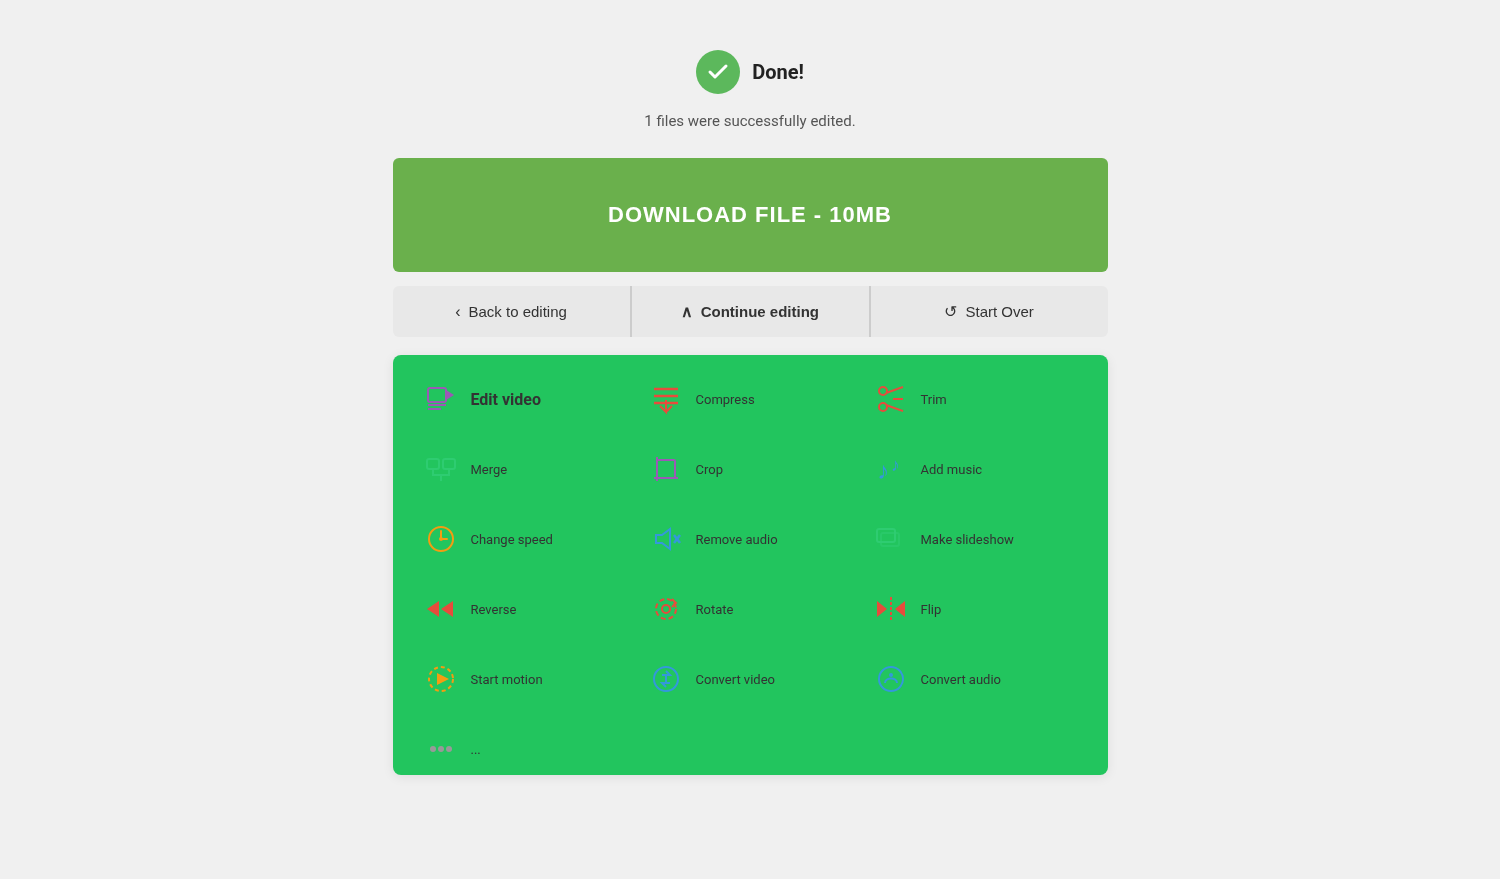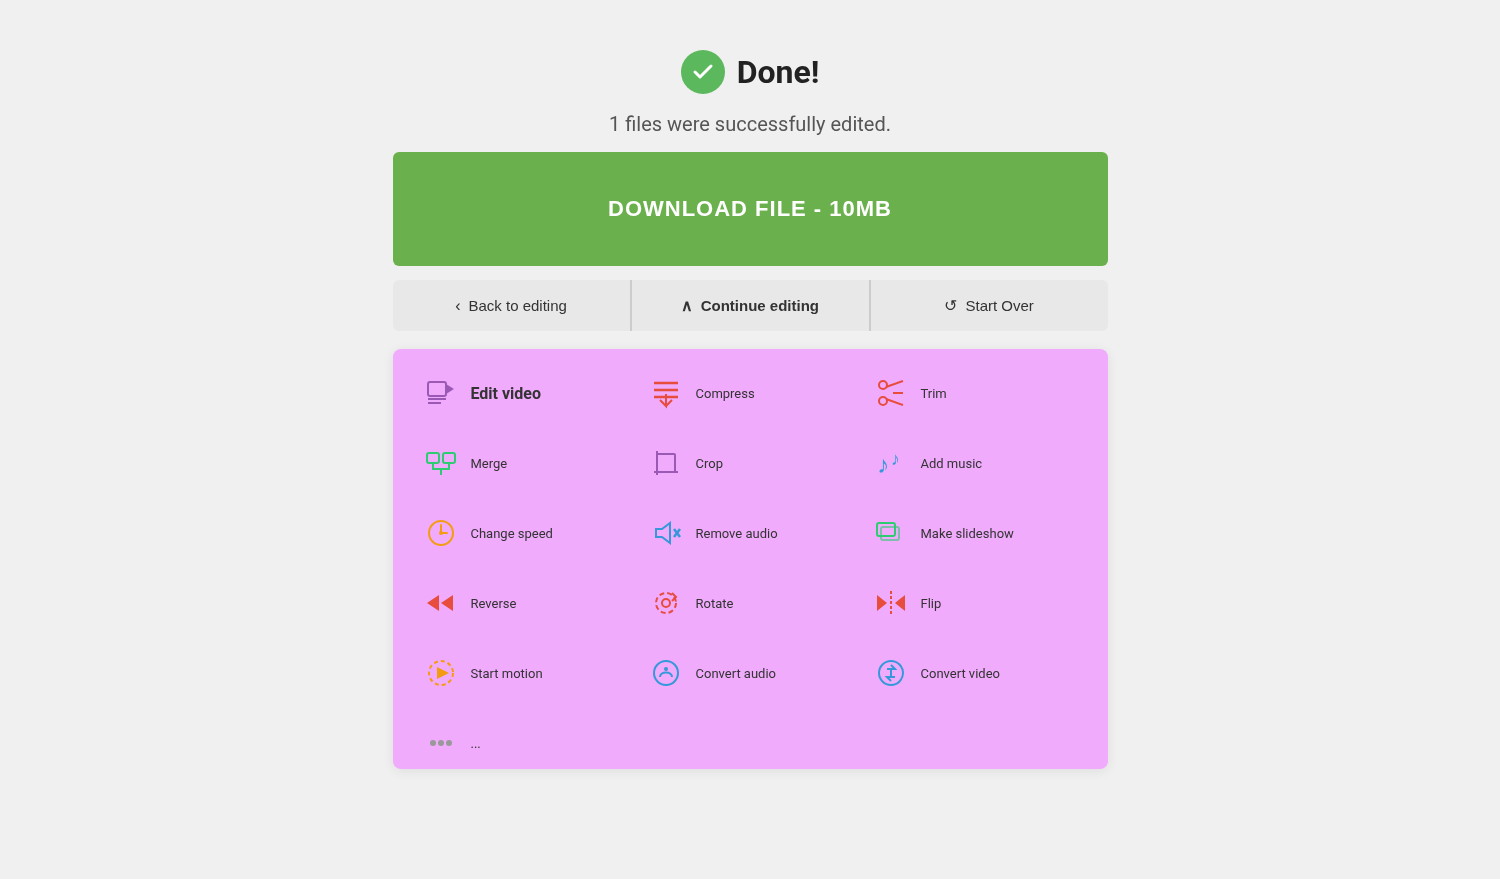--- a/index.html
+++ b/index.html
@@ -26,29 +26,29 @@
       border-radius: 50%;
       display: flex;
       align-items: center;
       justify-content: center;
     }
     .check-circle svg {
       width: 24px;
       height: 24px;
     }
     .done-title {
-      font-size: 32px;
+      font-size: 20px;
       font-weight: 700;
       color: #222;
       text-align: right;
     }
     .subtitle {
-      font-size: 20px;
+      font-size: 15px;
       color: #555;
-      margin-bottom: 16px;
+      margin-bottom: 28px;
       text-align: right;
     }
     .download-btn {
       width: 715px;
       max-width: 100%;
       background: #6ab04c;
       color: #fff;
       font-size: 22px;
       font-weight: 700;
       letter-spacing: 1px;
@@ -83,21 +83,21 @@
       border-radius: 0;
     }
     .action-btn:first-child { border-radius: 6px 0 0 6px; border-right: 1px solid #ccc; }
     .action-btn:last-child { border-radius: 0 6px 6px 0; border-left: 1px solid #ccc; }
     .action-btn.middle { border-left: 1px solid #ccc; border-right: 1px solid #ccc; }
     .action-btn .btn-icon { font-size: 16px; }
     .action-btn.continue { font-weight: 700; }
     .tools-panel {
       width: 715px;
       max-width: 100%;
-      background: #f0abfc;
+      background: #22c55e;
       border-radius: 8px;
       box-shadow: 0 2px 12px rgba(0,0,0,0.08);
       overflow: hidden;
       position: relative;
     }
     .tools-scroll {
       overflow-y: scroll;
       max-height: 420px;
       padding: 10px 20px 10px 20px;
     }
@@ -309,42 +309,42 @@
             <polygon points="12,10 24,16 12,22" fill="#f39c12"></polygon>
           </svg>
         </div>
         <span class="tool-label">Start motion</span>
       </div>
 
       <div class="tool-item">
         <div class="tool-icon">
           <svg width="32" height="32" viewBox="0 0 32 32" fill="none">
             <circle cx="16" cy="16" r="12" stroke="#3498db" stroke-width="2" fill="none"></circle>
-            <path d="M10 20 C10 14 22 14 22 20" stroke="#3498db" stroke-width="2" fill="none"></path>
-            <circle cx="16" cy="12" r="2" fill="#3498db"></circle>
-          </svg>
-        </div>
-        <span class="tool-label">Convert audio</span>
-      </div>
-
-      <div class="tool-item">
-        <div class="tool-icon">
-          <svg width="32" height="32" viewBox="0 0 32 32" fill="none">
-            <circle cx="16" cy="16" r="12" stroke="#3498db" stroke-width="2" fill="none"></circle>
             <polyline points="16,8 20,12 12,12" stroke="#3498db" stroke-width="2" fill="none"></polyline>
             <polyline points="16,24 12,20 20,20" stroke="#3498db" stroke-width="2" fill="none"></polyline>
             <line x1="16" y1="12" x2="16" y2="20" stroke="#3498db" stroke-width="2"></line>
           </svg>
         </div>
         <span class="tool-label">Convert video</span>
       </div>
 
       <div class="tool-item">
         <div class="tool-icon">
           <svg width="32" height="32" viewBox="0 0 32 32" fill="none">
+            <circle cx="16" cy="16" r="12" stroke="#3498db" stroke-width="2" fill="none"></circle>
+            <path d="M10 20 C10 14 22 14 22 20" stroke="#3498db" stroke-width="2" fill="none"></path>
+            <circle cx="16" cy="12" r="2" fill="#3498db"></circle>
+          </svg>
+        </div>
+        <span class="tool-label">Convert audio</span>
+      </div>
+
+      <div class="tool-item">
+        <div class="tool-icon">
+          <svg width="32" height="32" viewBox="0 0 32 32" fill="none">
             <circle cx="8" cy="16" r="3" fill="#999"></circle>
             <circle cx="16" cy="16" r="3" fill="#999"></circle>
             <circle cx="24" cy="16" r="3" fill="#999"></circle>
           </svg>
         </div>
         <span class="tool-label">...</span>
       </div>
 
     </div>
   </div>

